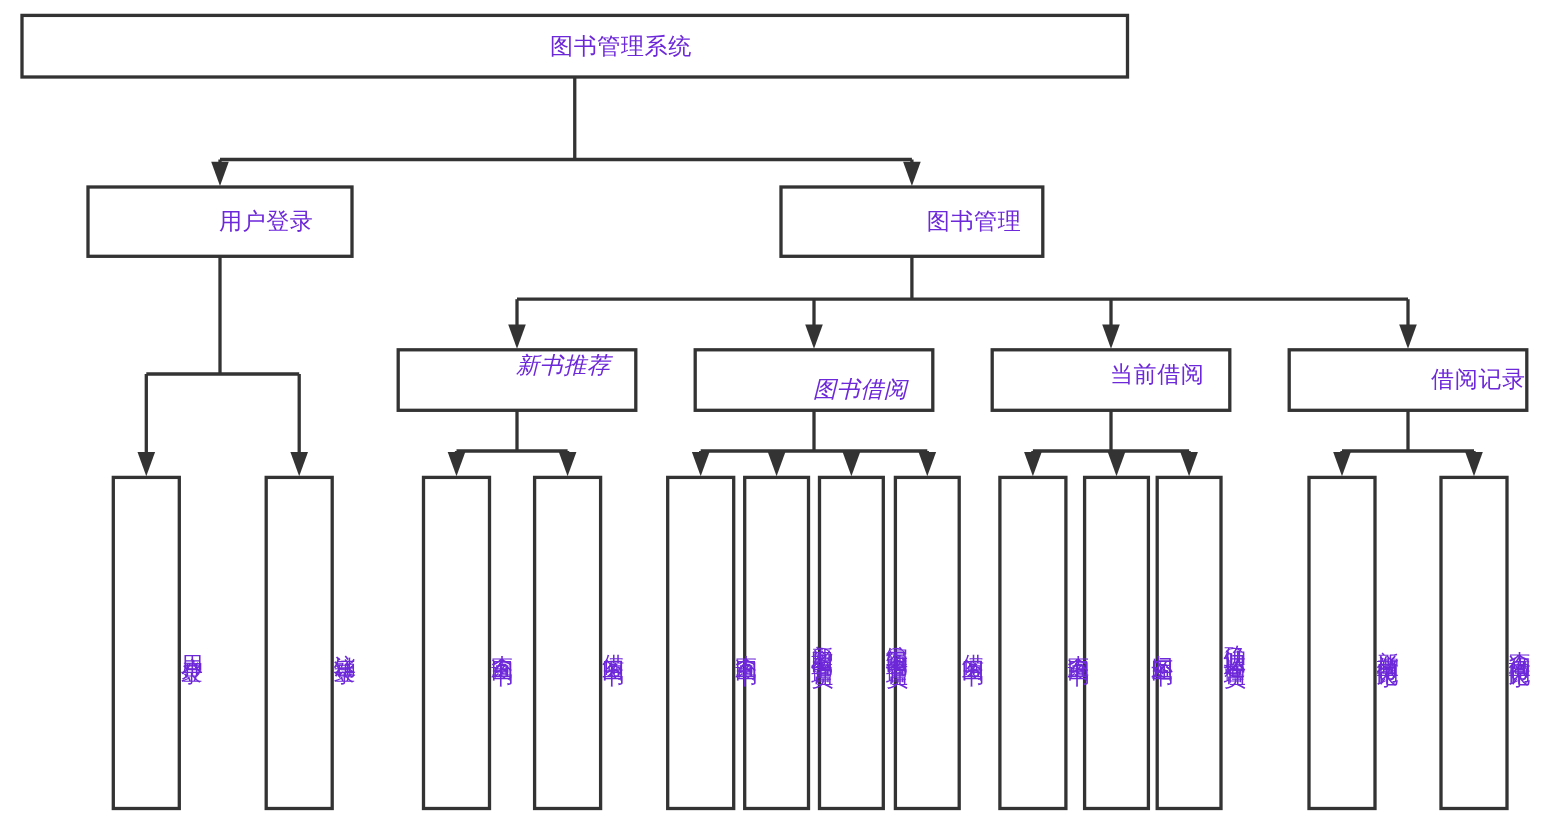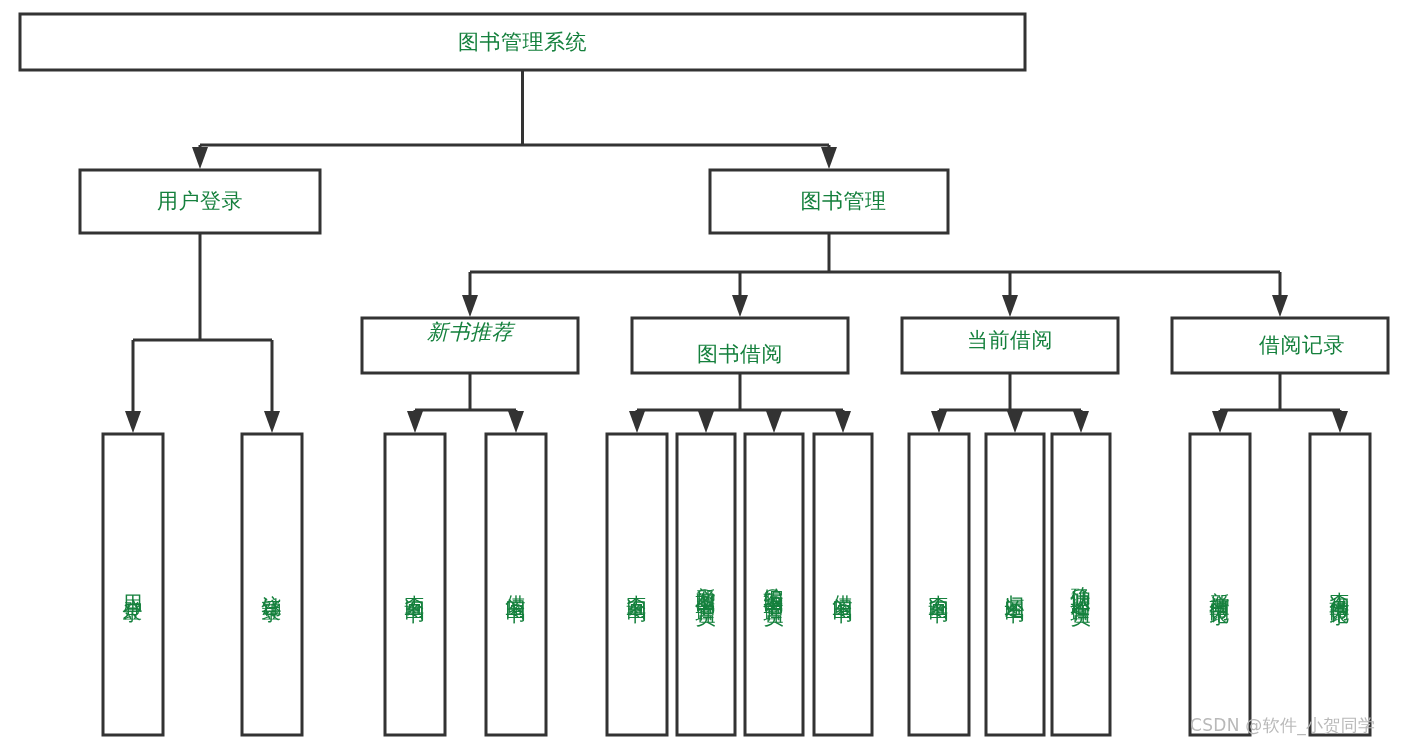--- a/index.html
+++ b/index.html
@@ -40,27 +40,28 @@
   .arrow-head {
     fill: #333333;
     stroke: none;
   }
   .node-label {
     position: absolute;
     display: flex;
     align-items: center;
     justify-content: center;
     text-align: center;
-    color: #15803d;
+    color: #6d28d9;
     font-family: "DejaVu Sans", "Liberation Sans", sans-serif;
     font-size: 21px;
     line-height: 1.05;
     letter-spacing: 0.5px;
     pointer-events: none;
     box-sizing: border-box;
+    margin-left: 42px;
   }
   .node-label.vertical {
     writing-mode: vertical-rl;
     text-orientation: upright;
     font-size: 20px;
     letter-spacing: 3px;
     line-height: 1.1;
     align-items: center;
     justify-content: center;
   }
@@ -157,33 +158,32 @@
         <rect x="1190" y="434" width="60" height="301" class="node-rect"></rect>
         <rect x="1310" y="434" width="60" height="301" class="node-rect"></rect>
       </g>
   </svg>
 
   <div id="labels">
       <div class="node-label" style="left: 20px; top: 14px; width: 1005px; height: 56px;">图书管理系统</div>
       <div class="node-label" style="left: 80px; top: 170px; width: 240px; height: 63px;">用户登录</div>
       <div class="node-label" style="left: 710px; top: 170px; width: 267px; height: 63px;">图书管理</div>
       <div class="node-label" style="left: 362px; top: 305px; width: 216px; height: 55px; font-style: italic;">新书推荐</div>
-      <div class="node-label" style="left: 632px; top: 318px; width: 216px; height: 72px;">图书借阅</div>
+      <div class="node-label" style="left: 632px; top: 318px; width: 216px; height: 72px; font-style: italic;">图书借阅</div>
       <div class="node-label" style="left: 902px; top: 318px; width: 216px; height: 44px;">当前借阅</div>
       <div class="node-label" style="left: 1172px; top: 318px; width: 216px; height: 55px; padding-left: 44px;">借阅记录</div>
       <div class="node-label vertical" style="left: 103px; top: 434px; width: 60px; height: 301px;">用户登录</div>
       <div class="node-label vertical" style="left: 242px; top: 434px; width: 60px; height: 301px;">注销登录</div>
       <div class="node-label vertical" style="left: 385px; top: 434px; width: 60px; height: 301px;">查询图书</div>
       <div class="node-label vertical" style="left: 486px; top: 434px; width: 60px; height: 301px;">借阅图书</div>
       <div class="node-label vertical" style="left: 607px; top: 434px; width: 60px; height: 301px;">查询图书</div>
       <div class="node-label vertical" style="left: 677px; top: 434px; width: 58px; height: 301px;">新增图书（管理员）</div>
       <div class="node-label vertical" style="left: 745px; top: 434px; width: 58px; height: 301px;">编辑图书（管理员）</div>
       <div class="node-label vertical" style="left: 814px; top: 434px; width: 58px; height: 301px;">借阅图书</div>
       <div class="node-label vertical" style="left: 909px; top: 434px; width: 60px; height: 301px;">查询图书</div>
       <div class="node-label vertical" style="left: 986px; top: 434px; width: 58px; height: 301px;">归还图书</div>
       <div class="node-label vertical" style="left: 1052px; top: 434px; width: 58px; height: 301px;">确认归还（管理员）</div>
       <div class="node-label vertical" style="left: 1190px; top: 434px; width: 60px; height: 301px;">新增借阅记录</div>
       <div class="node-label vertical" style="left: 1310px; top: 434px; width: 60px; height: 301px;">查询借阅记录</div>
     </div>
 
-  <div class="watermark">CSDN @软件_小贺同学</div>
 
 </div>
 
 </body></html>

